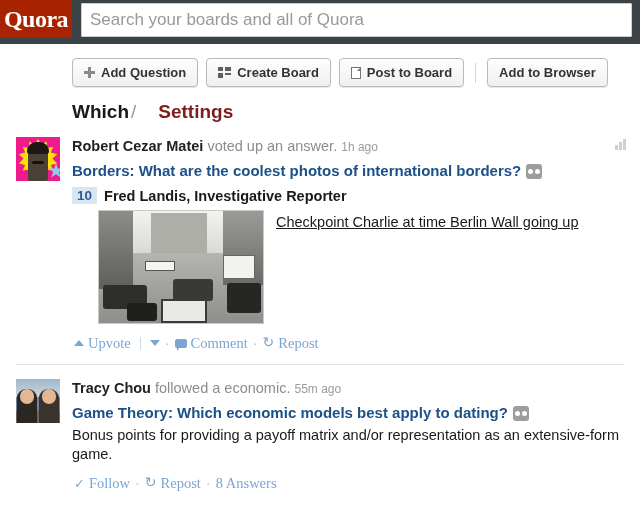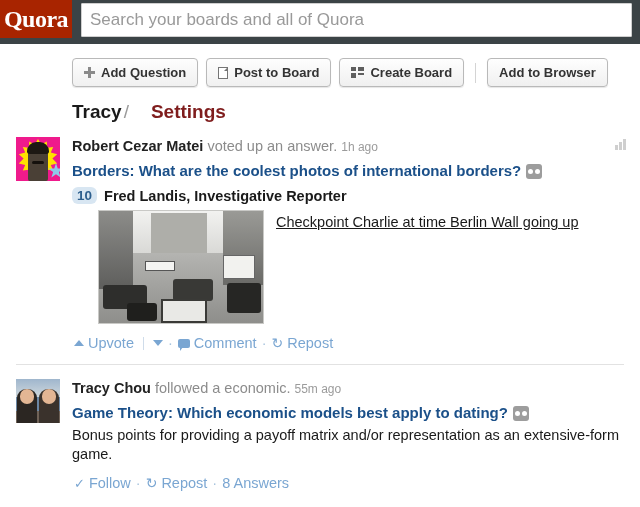--- a/index.html
+++ b/index.html
@@ -212,21 +212,21 @@
     border-radius: 50%; background: #ffffff;
   }
   .badge-goggles::before { left: 2px; }
   .badge-goggles::after  { right: 2px; }
 
   .answer-head {
     margin-top: 6px; display: flex; align-items: center; gap: 7px;
   }
   .votes {
     background: #d8e6f2; color: #2d5f8e; font-weight: bold;
-    font-size: 13.5px; padding: 1px 5px; border-radius: 6px;
+    font-size: 13.5px; padding: 1px 5px; border-radius: 0;
   }
   .answerer { font-size: 14.5px; font-weight: bold; color: #1a1a1a; cursor: pointer; }
 
   .answer-content { margin-top: 6px; display: flex; align-items: flex-start; gap: 12px; padding-left: 26px; }
   .photo {
     width: 166px; height: 114px; flex: 0 0 auto;
     background: #d2d2cf; position: relative; overflow: hidden;
     border: 1px solid #c9c9c6; box-sizing: border-box;
   }
   .photo .sky2 { position:absolute; left:0; top:0; right:0; height: 44px;
@@ -256,21 +256,21 @@
 
   .caption { font-size: 14.5px; line-height: 20px; color: #1a1a1a; padding-top: 2px; text-decoration: underline; }
 
   .q-body { margin-top: 3px; font-size: 14.5px; line-height: 19px; color: #1a1a1a; }
 
   .actions {
     margin-top: 10px; padding-left: 2px;
     font-size: 14.5px; color: #7aa6d2; line-height: 18px;
     display: flex; align-items: center; flex-wrap: wrap; gap: 5px;
   }
-  .act { cursor: pointer; color: #7aa6d2; display: inline-flex; align-items: center; gap: 4px; }
+  .act { cursor: pointer; color: #7aa6d2; display: inline-flex; align-items: center; gap: 4px; font-family: Liberation Serif, serif; }
   .dot { color: #a8c4de; }
   .vbar { display:inline-block; width:1px; height:13px; background:#cfdcea; margin:0 4px; }
   .tri-up {
     width:0;height:0;border-left:5px solid transparent;border-right:5px solid transparent;
     border-bottom:6px solid #7aa6d2; display:inline-block;
   }
   .tri-down {
     width:0;height:0;border-left:5px solid transparent;border-right:5px solid transparent;
     border-top:6px solid #7aa6d2; display:inline-block; cursor:pointer;
   }
@@ -306,43 +306,43 @@
 </div>
 
 <div class="toolbar">
 
   <div class="tb-btn">
     <span class="ico ico-plus"></span>
     <span>Add Question</span>
   </div>
 
   <div class="tb-btn">
+    <span class="ico ico-board">
+        <i></i>
+        <i></i>
+        <i></i>
+        <i></i>
+      </span>
+    <span>Create Board</span>
+  </div>
+
+  <div class="tb-btn">
     <span class="ico ico-page"></span>
     <span>Post to Board</span>
   </div>
 
-  <div class="tb-btn">
-    <span class="ico ico-board">
-        <i></i>
-        <i></i>
-        <i></i>
-        <i></i>
-      </span>
-    <span>Create Board</span>
-  </div>
-
   <div class="tb-sep"></div>
 
   <div class="tb-btn">
     <span>Add to Browser</span>
   </div>
 </div>
 
 <div class="feed-head">
-  <span class="t">Tracy</span><span class="slash">/</span><span class="lnk">Settings</span>
+  <span class="t">Which</span><span class="slash">/</span><span class="lnk">Settings</span>
 </div>
 
 <div class="feed">
 
   <div class="story">
 
     <div class="stats-icon">
         <i></i>
         <i></i>
         <i></i>

